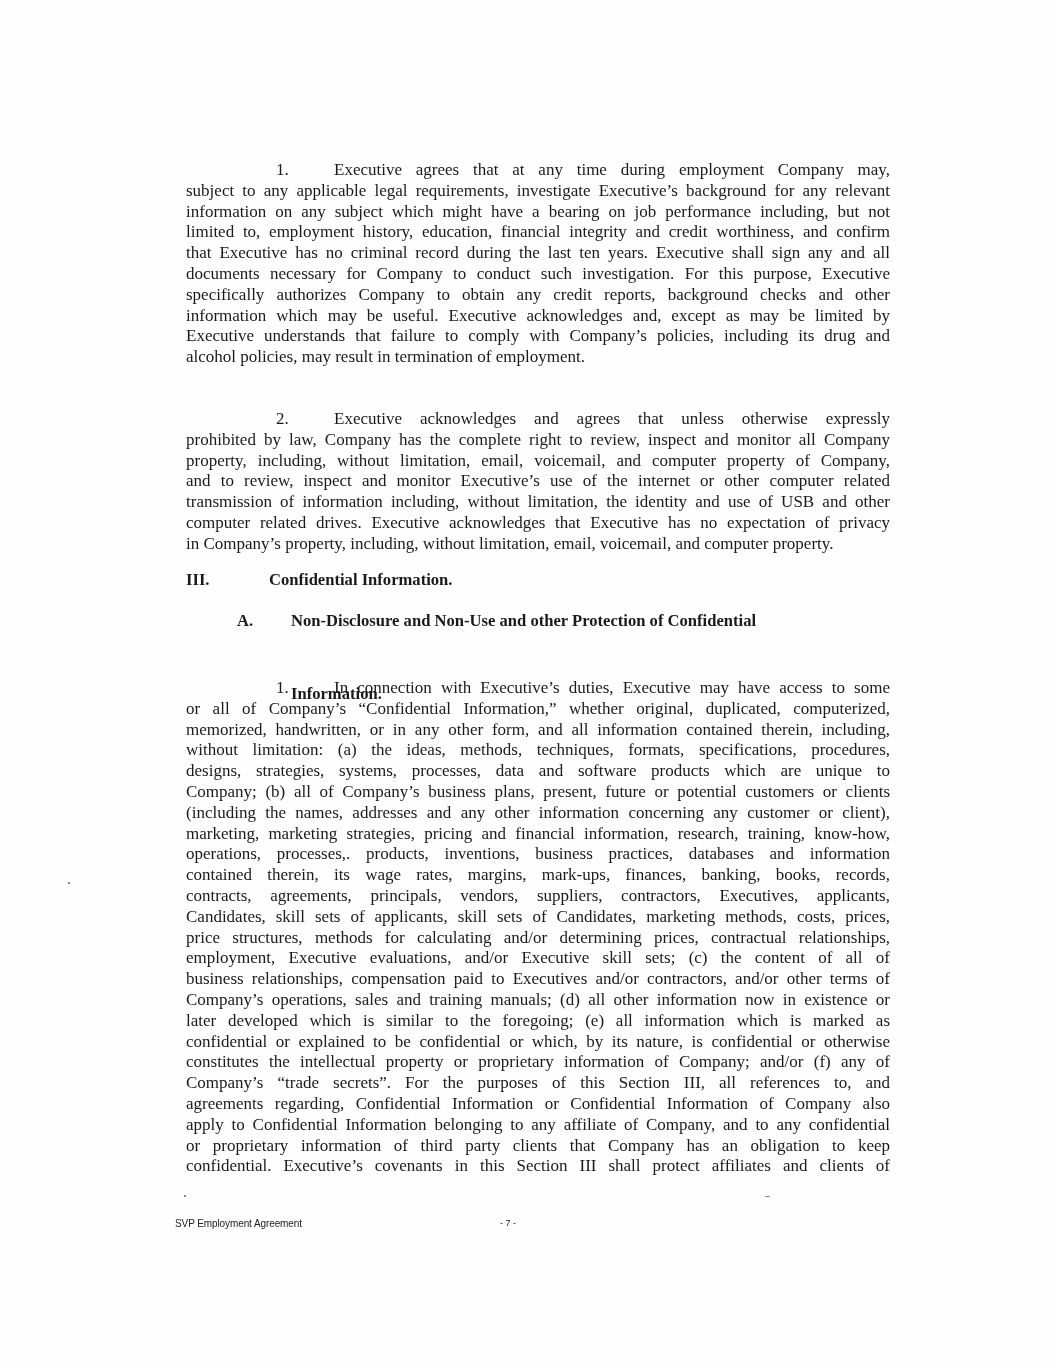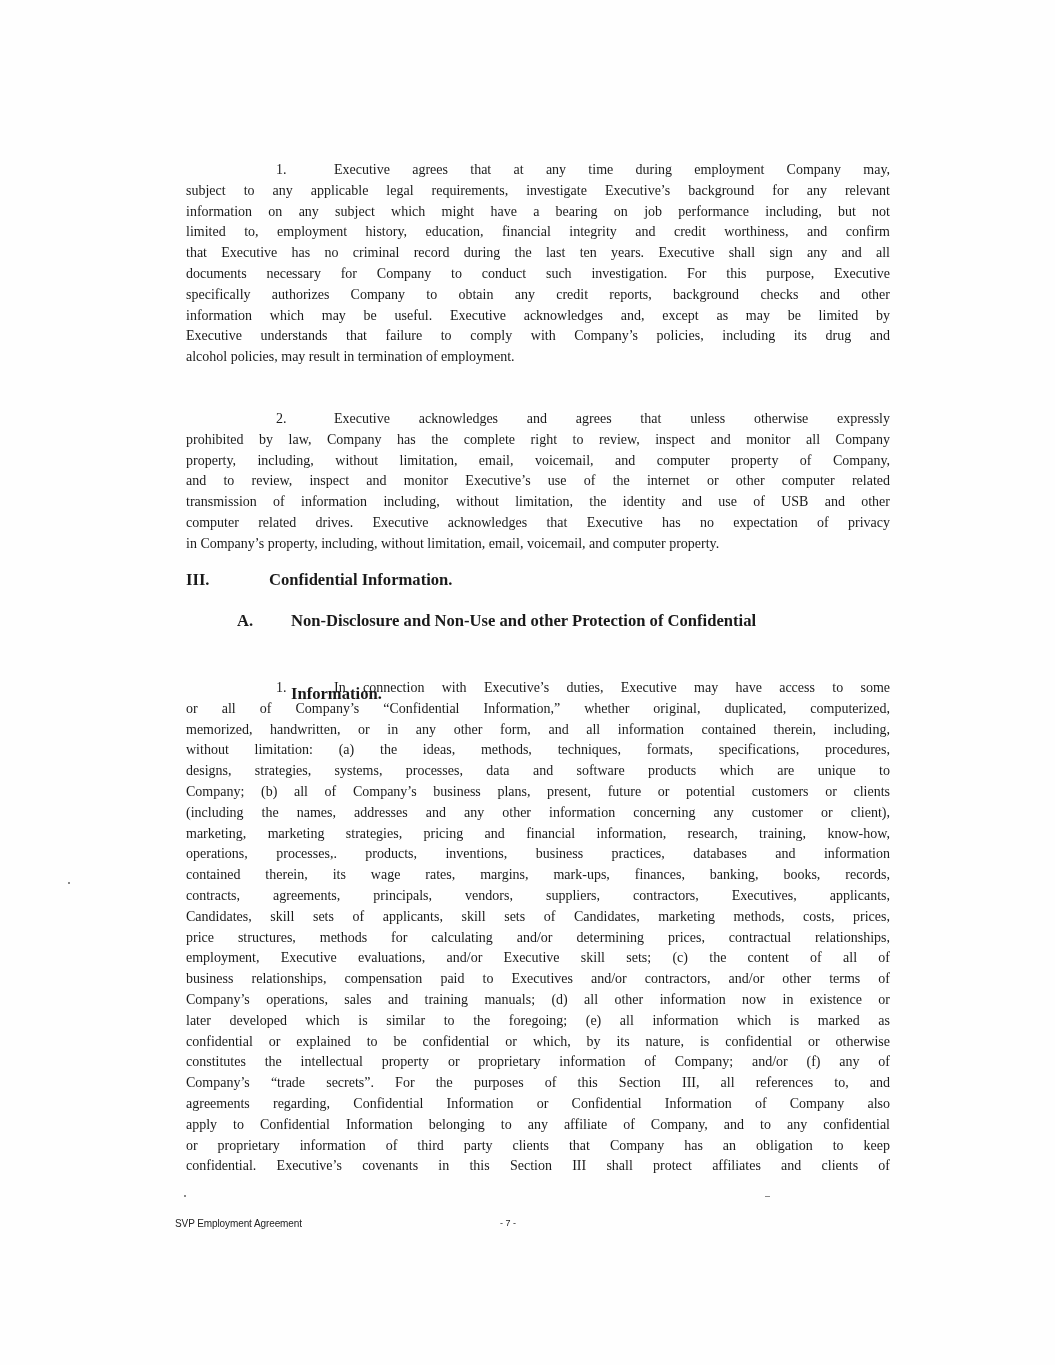--- a/index.html
+++ b/index.html
@@ -6,21 +6,21 @@
   body { width: 1055px; height: 1365px; position: relative; overflow: hidden; }
   .page {
     position: absolute; left: 0; top: 0; width: 1055px; height: 1365px;
     background: #fefefe;
     font-family: "Liberation Serif", "DejaVu Serif", serif;
     color: #1a1a1a;
   }
   .block { position: absolute; left: 186px; width: 704px; }
   .line {
     display: block; height: 20.8px; line-height: 20.8px;
-    font-size: 14px; white-space: nowrap;
+    font-size: 17px; white-space: nowrap;
     text-align: justify; text-align-last: justify;
   }
   .line.last { text-align-last: left; }
   .line.first { padding-left: 90px; }
   .line .num { display: inline-block; width: 58px; text-align: left; }
   .heading {
     position: absolute; font-weight: bold; font-size: 16.6px;
     line-height: 20.8px; white-space: nowrap;
   }
   .heading .hnum { position: absolute; left: 0; }

